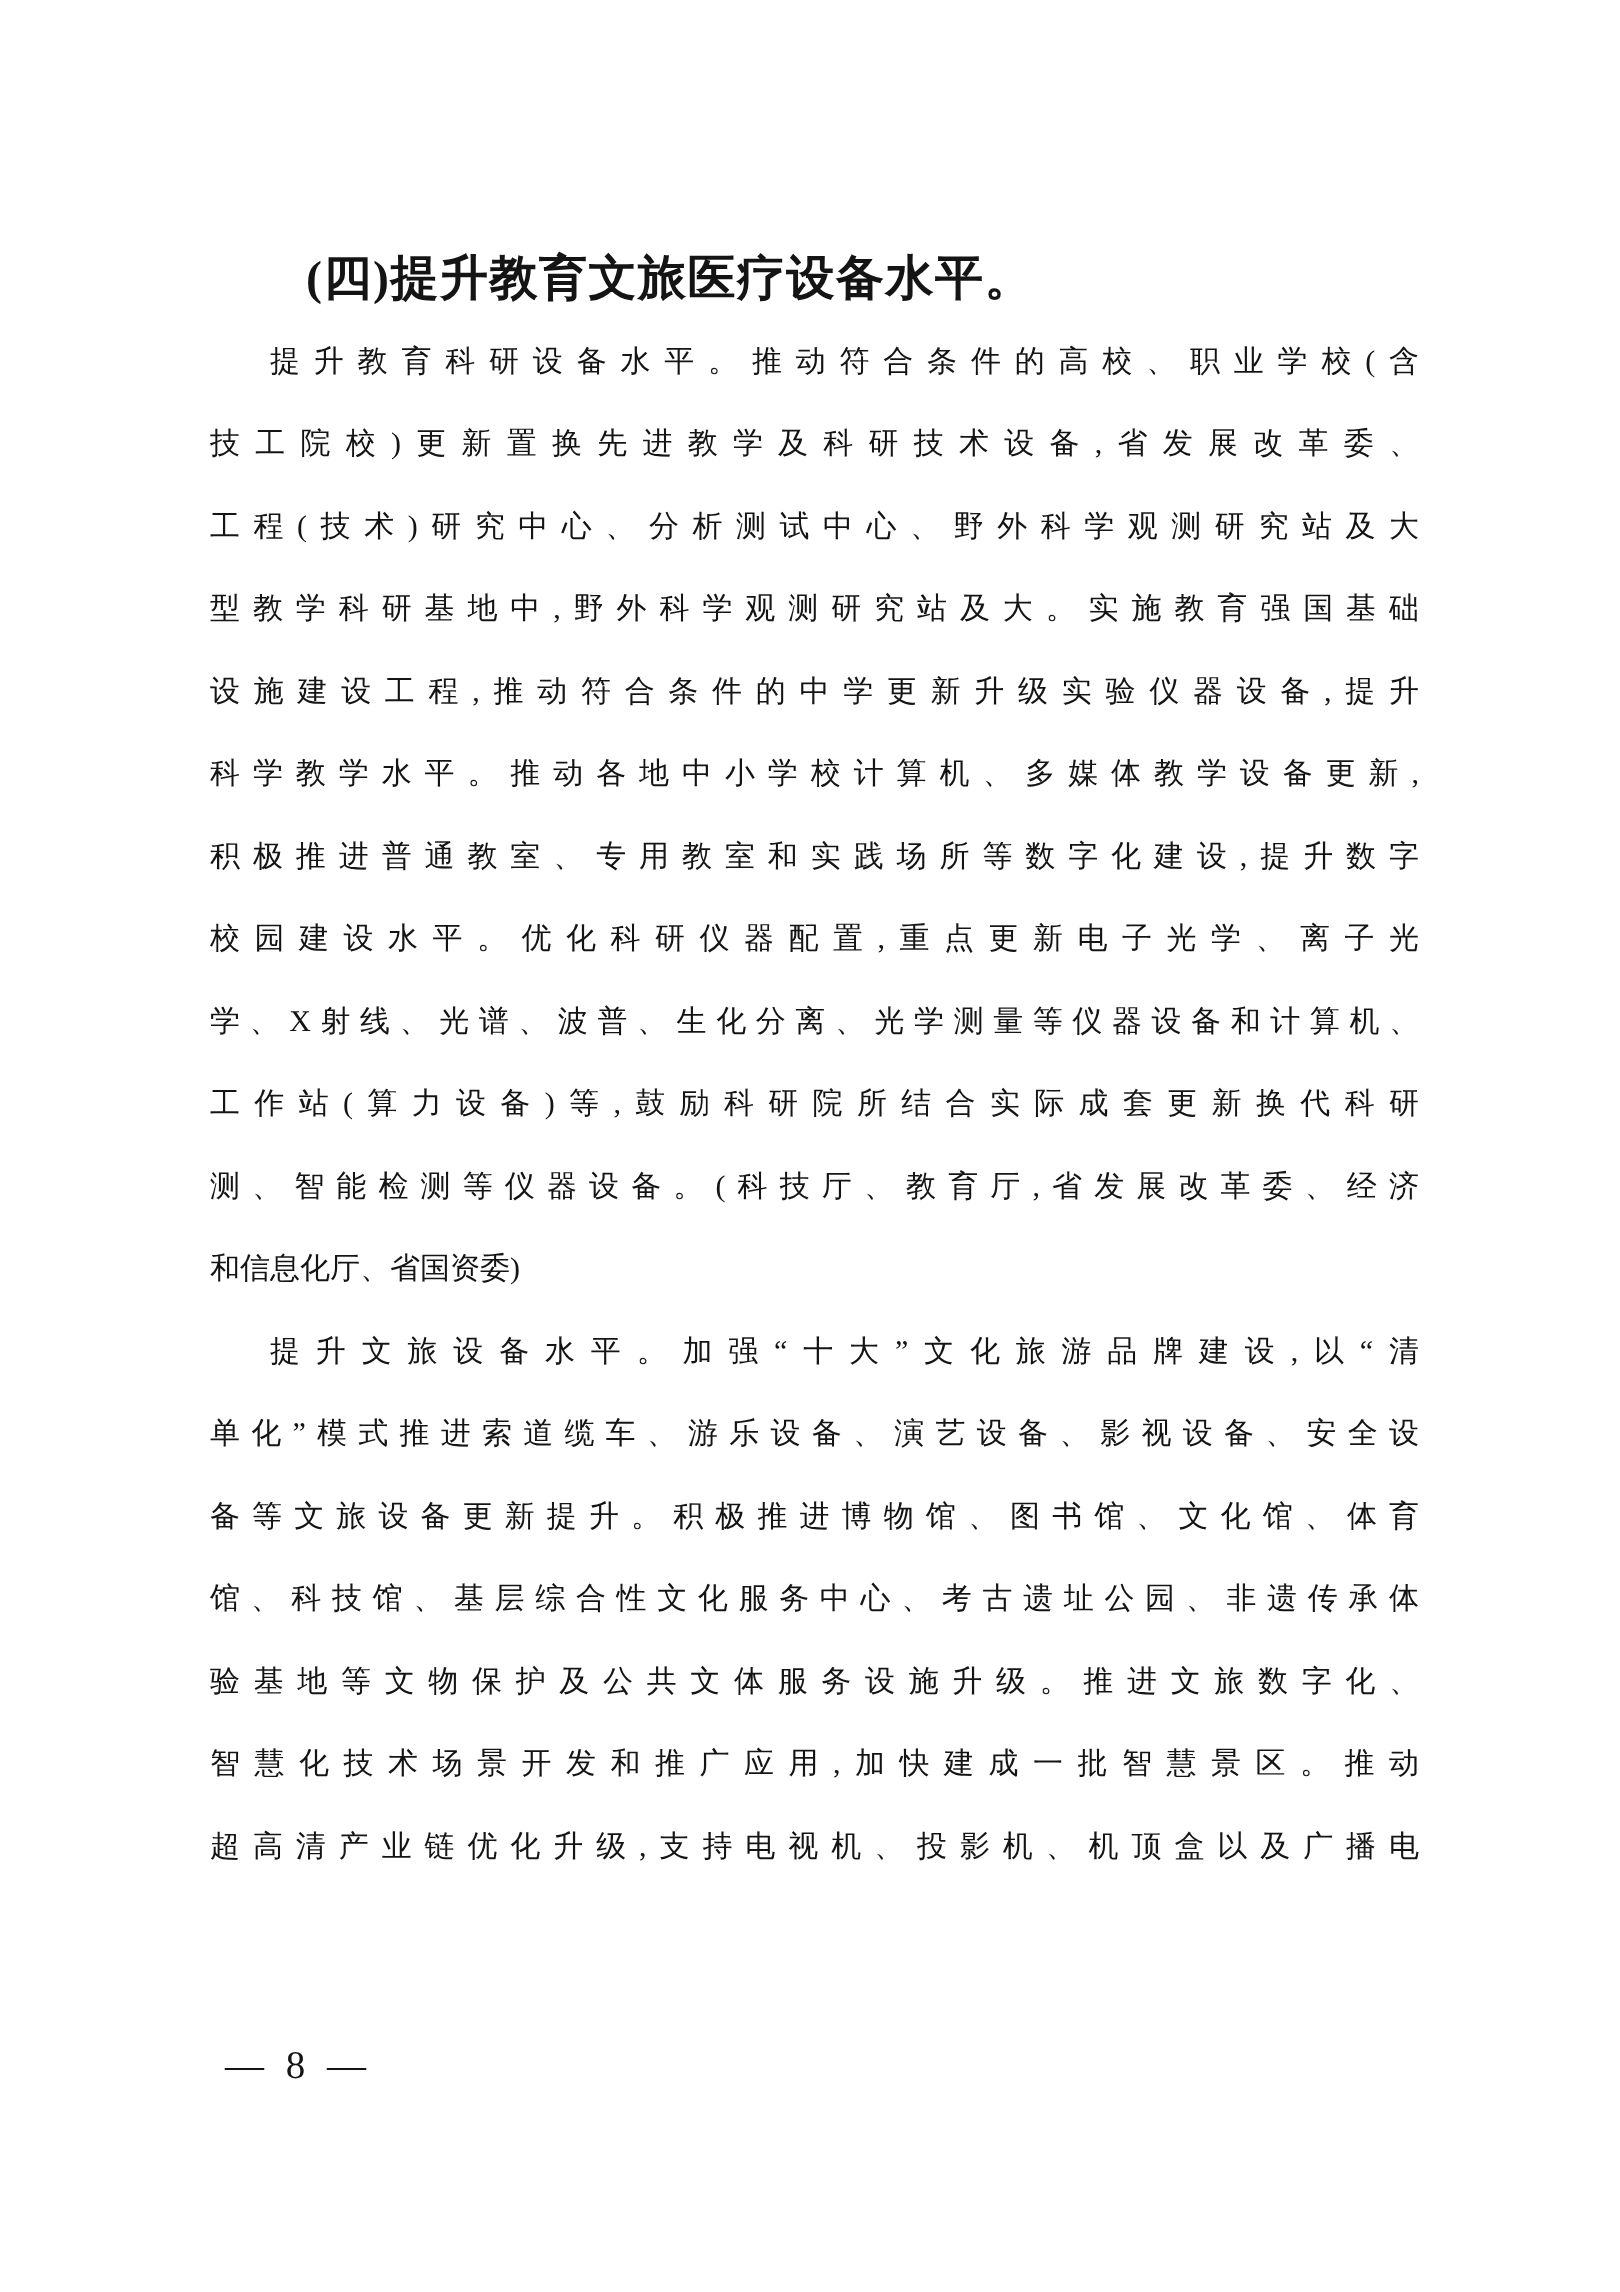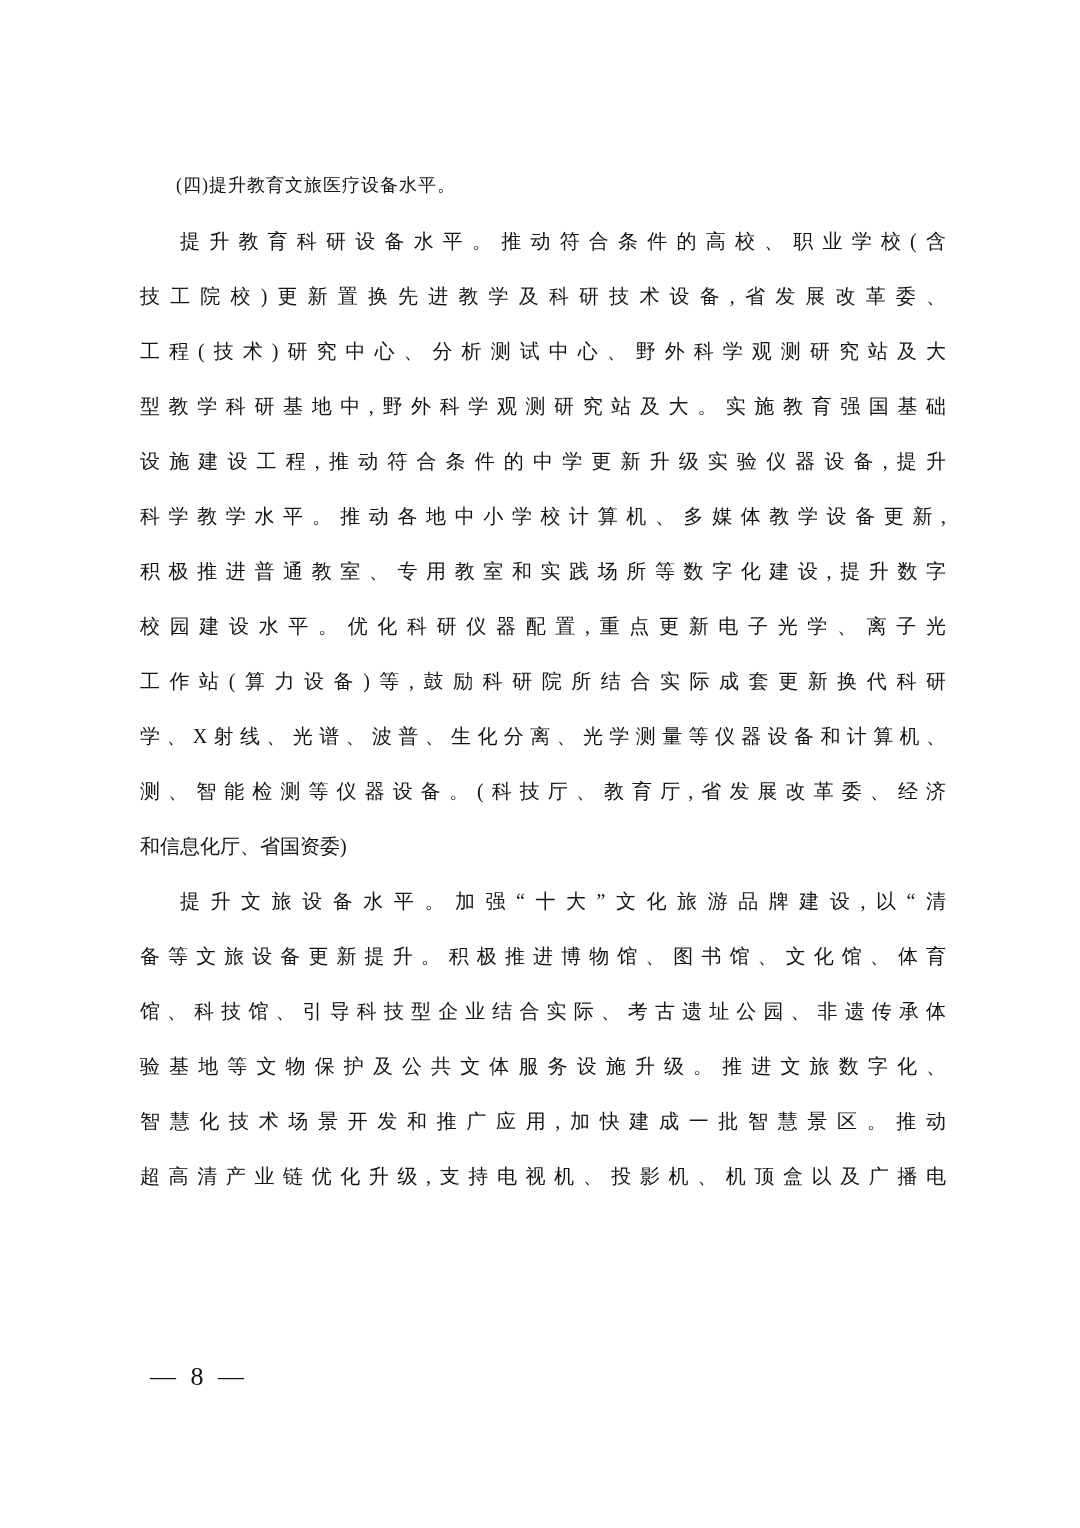--- a/index.html
+++ b/index.html
@@ -18,22 +18,22 @@
   }
   .content {
     position: absolute;
     left: 140px;
     top: 156px;
     width: 806px;
   }
   .heading {
     height: 58px;
     line-height: 58px;
-    font-size: 18px;
-    font-weight: normal;
+    font-size: 32px;
+    font-weight: bold;
     text-indent: 2em;
     letter-spacing: 1px;
     white-space: nowrap;
   }
   .line {
     height: 55px;
     line-height: 55px;
     font-size: 20px;
     text-align: justify;
     text-justify: inter-character;
@@ -60,25 +60,26 @@
   <div class="content">
     <div class="heading">(四)提升教育文旅医疗设备水平。</div>
     <div class="line stretch indent">提升教育科研设备水平。推动符合条件的高校、职业学校(含</div>
     <div class="line stretch">技工院校)更新置换先进教学及科研技术设备,省发展改革委、</div>
     <div class="line stretch">工程(技术)研究中心、分析测试中心、野外科学观测研究站及大</div>
     <div class="line stretch">型教学科研基地中,野外科学观测研究站及大。实施教育强国基础</div>
     <div class="line stretch">设施建设工程,推动符合条件的中学更新升级实验仪器设备,提升</div>
     <div class="line stretch">科学教学水平。推动各地中小学校计算机、多媒体教学设备更新,</div>
     <div class="line stretch">积极推进普通教室、专用教室和实践场所等数字化建设,提升数字</div>
     <div class="line stretch">校园建设水平。优化科研仪器配置,重点更新电子光学、离子光</div>
+    <div class="line stretch">学、X射线、光谱、波普、生化分离、光学测量等仪器设备和计算机、</div>
     <div class="line stretch">工作站(算力设备)等,鼓励科研院所结合实际成套更新换代科研</div>
-    <div class="line stretch">学、X射线、光谱、波普、生化分离、光学测量等仪器设备和计算机、</div>
     <div class="line stretch">测、智能检测等仪器设备。(科技厅、教育厅,省发展改革委、经济</div>
     <div class="line">和信息化厅、省国资委)</div>
     <div class="line stretch indent">提升文旅设备水平。加强“十大”文化旅游品牌建设,以“清</div>
+    <div class="line stretch">单化”模式推进索道缆车、游乐设备、演艺设备、影视设备、安全设</div>
     <div class="line stretch">备等文旅设备更新提升。积极推进博物馆、图书馆、文化馆、体育</div>
-    <div class="line stretch">馆、科技馆、引导科技型企业结合实际、考古遗址公园、非遗传承体</div>
+    <div class="line stretch">馆、科技馆、基层综合性文化服务中心、考古遗址公园、非遗传承体</div>
     <div class="line stretch">验基地等文物保护及公共文体服务设施升级。推进文旅数字化、</div>
     <div class="line stretch">智慧化技术场景开发和推广应用,加快建成一批智慧景区。推动</div>
     <div class="line stretch">超高清产业链优化升级,支持电视机、投影机、机顶盒以及广播电</div>
   </div>
   <div class="footer">— 8 —</div>
 </div>
 
 </body></html>

